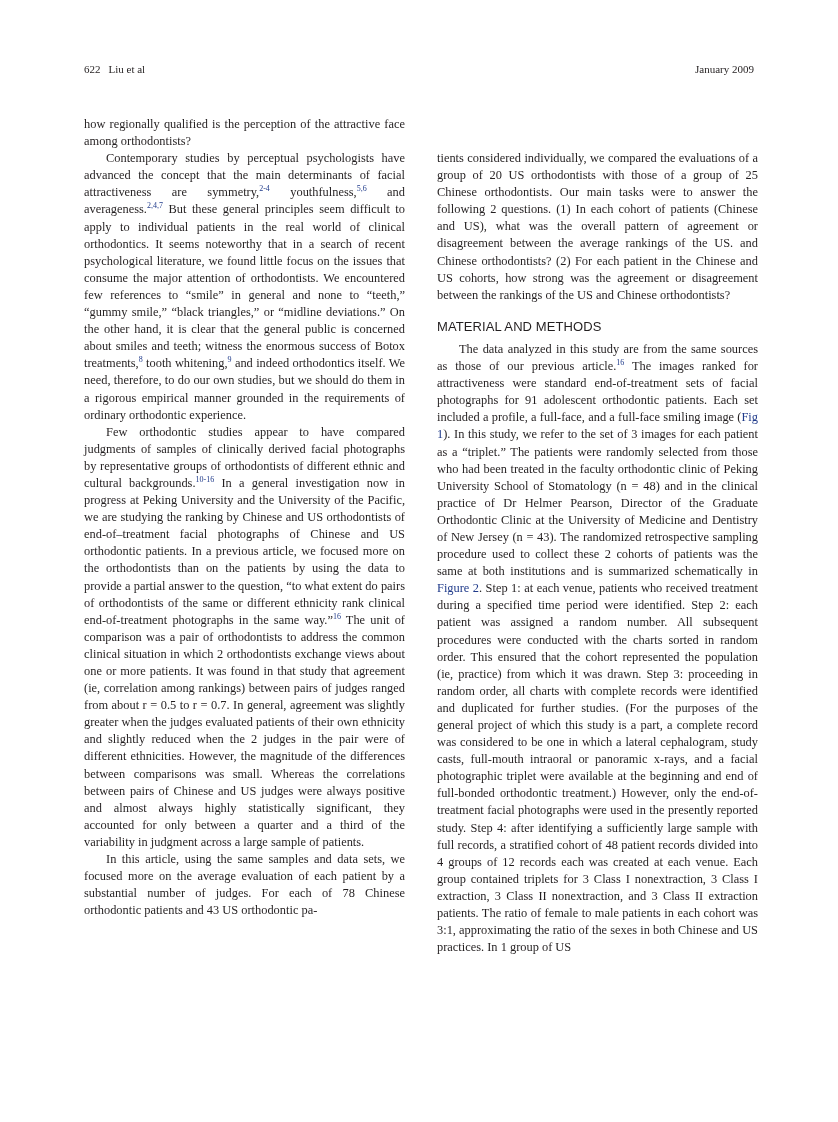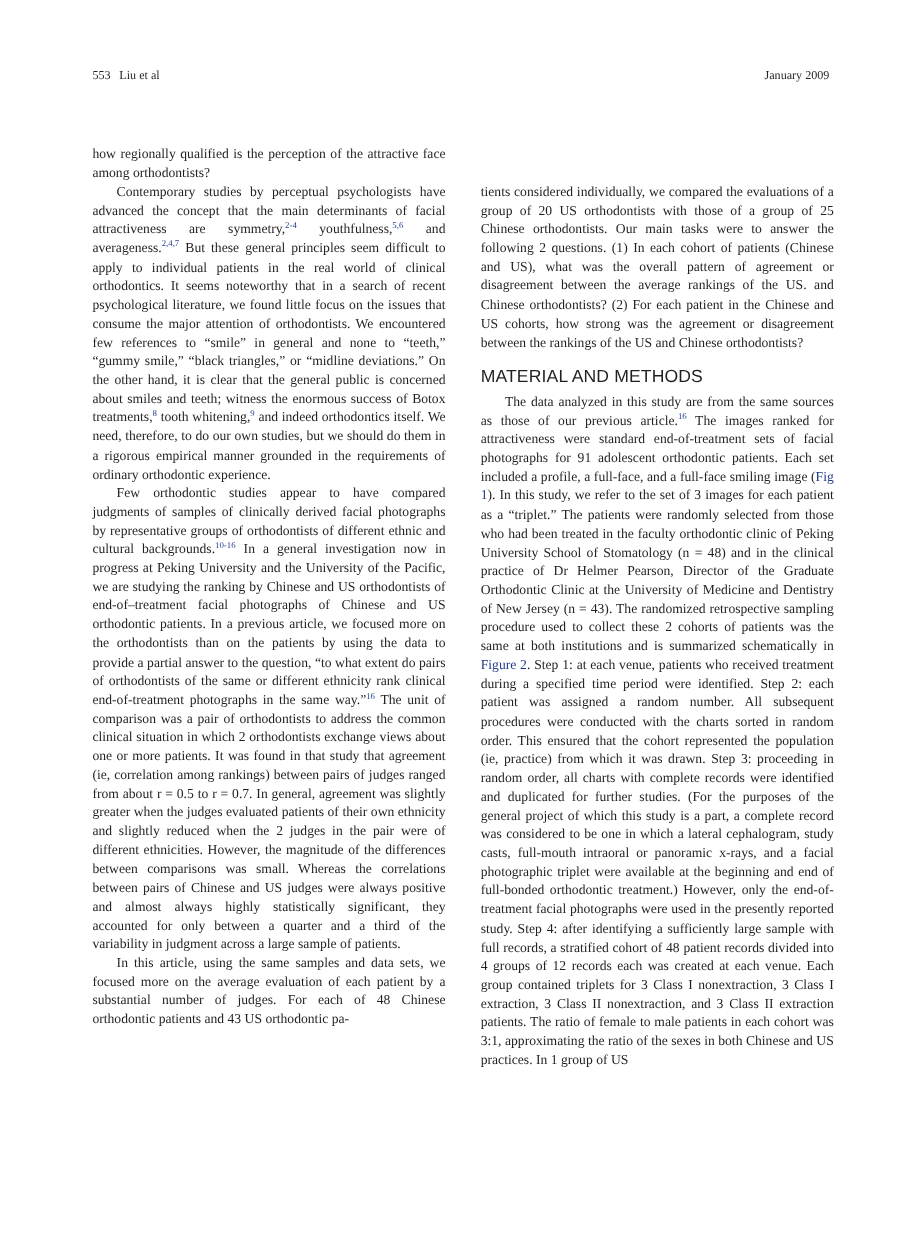--- a/index.html
+++ b/index.html
@@ -1,45 +1,45 @@
 <!DOCTYPE html>
 <html><head>
 <meta charset="utf-8">
 <style>
   html, body { margin: 0; padding: 0; background: #ffffff; }
   body { width: 838px; height: 1122px; position: relative; overflow: hidden; color: #231f20; }
   .running-head { position: absolute; top: 62px; left: 84px; right: 84px; font-family: "Liberation Serif", serif; font-size: 11px; line-height: 14px; }
   .rh-left { position: absolute; left: 0; top: 0; }
   .rh-left .pg { margin-right: 8px; }
   .rh-right { position: absolute; right: 0; top: 0; text-align: right; }
-  .col { position: absolute; top: 132px; width: 321px; font-family: "Liberation Serif", serif; font-size: 12.4px; line-height: 17.1px; text-align: justify; hyphens: none; }
+  .col { position: absolute; top: 116px; width: 321px; font-family: "Liberation Serif", serif; font-size: 12.4px; line-height: 17.1px; text-align: justify; hyphens: none; }
   .col-left { left: 84px; }
   .col-right { left: 437px; margin-top: 34px; }
   .col p { margin: 0; }
   .col p.indent { text-indent: 22px; }
   sup { font-size: 8px; line-height: 0; vertical-align: 5px; color: #1f3a8a; font-family: Liberation Serif, serif; }
   .ref { color: #1f3a8a; }
-  .section-head { font-family: "Liberation Sans", sans-serif; font-size: 16px; letter-spacing: 0.1px; margin: 14px 0 6px 0; color: #231f20; }
+  .section-head { font-family: "Liberation Sans", sans-serif; font-size: 13px; letter-spacing: 0.1px; margin: 14px 0 6px 0; color: #231f20; }
 </style>
 </head>
 <body>
 
 <div class="running-head">
   <div class="rh-left">
-    <span class="pg">553</span><span>Liu et al</span>
+    <span class="pg">622</span><span>Liu et al</span>
   </div>
   <div class="rh-right">
     <div>January 2009</div>
   </div>
 </div>
 
 <div class="col col-left">
   <p>how regionally qualified is the perception of the attractive face among orthodontists?</p>
   <p class="indent"><span>Contemporary studies by perceptual psychologists have advanced the concept that the main determinants of facial attractiveness are symmetry,</span><sup>2-4</sup><span> youthfulness,</span><sup>5,6</sup><span> and averageness.</span><sup>2,4,7</sup><span> But these general principles seem difficult to apply to individual patients in the real world of clinical orthodontics. It seems noteworthy that in a search of recent psychological literature, we found little focus on the issues that consume the major attention of orthodontists. We encountered few references to “smile” in general and none to “teeth,” “gummy smile,” “black triangles,” or “midline deviations.” On the other hand, it is clear that the general public is concerned about smiles and teeth; witness the enormous success of Botox treatments,</span><sup>8</sup><span> tooth whitening,</span><sup>9</sup><span> and indeed orthodontics itself. We need, therefore, to do our own studies, but we should do them in a rigorous empirical manner grounded in the requirements of ordinary orthodontic experience.</span></p>
   <p class="indent"><span>Few orthodontic studies appear to have compared judgments of samples of clinically derived facial photographs by representative groups of orthodontists of different ethnic and cultural backgrounds.</span><sup>10-16</sup><span> In a general investigation now in progress at Peking University and the University of the Pacific, we are studying the ranking by Chinese and US orthodontists of end-of–treatment facial photographs of Chinese and US orthodontic patients. In a previous article, we focused more on the orthodontists than on the patients by using the data to provide a partial answer to the question, “to what extent do pairs of orthodontists of the same or different ethnicity rank clinical end-of-treatment photographs in the same way.”</span><sup>16</sup><span> The unit of comparison was a pair of orthodontists to address the common clinical situation in which 2 orthodontists exchange views about one or more patients. It was found in that study that agreement (ie, correlation among rankings) between pairs of judges ranged from about r = 0.5 to r = 0.7. In general, agreement was slightly greater when the judges evaluated patients of their own ethnicity and slightly reduced when the 2 judges in the pair were of different ethnicities. However, the magnitude of the differences between comparisons was small. Whereas the correlations between pairs of Chinese and US judges were always positive and almost always highly statistically significant, they accounted for only between a quarter and a third of the variability in judgment across a large sample of patients.</span></p>
-  <p class="indent">In this article, using the same samples and data sets, we focused more on the average evaluation of each patient by a substantial number of judges. For each of 48 Chinese orthodontic patients and 43 US orthodontic pa-</p>
+  <p class="indent">In this article, using the same samples and data sets, we focused more on the average evaluation of each patient by a substantial number of judges. For each of 78 Chinese orthodontic patients and 43 US orthodontic pa-</p>
 </div>
 
 <div class="col col-right">
   <p>tients considered individually, we compared the evaluations of a group of 20 US orthodontists with those of a group of 25 Chinese orthodontists. Our main tasks were to answer the following 2 questions. (1) In each cohort of patients (Chinese and US), what was the overall pattern of agreement or disagreement between the average rankings of the US. and Chinese orthodontists? (2) For each patient in the Chinese and US cohorts, how strong was the agreement or disagreement between the rankings of the US and Chinese orthodontists?</p>
   <div class="section-head">MATERIAL AND METHODS</div>
   <p class="indent"><span>The data analyzed in this study are from the same sources as those of our previous article.</span><sup>16</sup><span> The images ranked for attractiveness were standard end-of-treatment sets of facial photographs for 91 adolescent orthodontic patients. Each set included a profile, a full-face, and a full-face smiling image (</span><span class="ref">Fig 1</span><span>). In this study, we refer to the set of 3 images for each patient as a “triplet.” The patients were randomly selected from those who had been treated in the faculty orthodontic clinic of Peking University School of Stomatology (n = 48) and in the clinical practice of Dr Helmer Pearson, Director of the Graduate Orthodontic Clinic at the University of Medicine and Dentistry of New Jersey (n = 43). The randomized retrospective sampling procedure used to collect these 2 cohorts of patients was the same at both institutions and is summarized schematically in </span><span class="ref">Figure 2</span><span>. Step 1: at each venue, patients who received treatment during a specified time period were identified. Step 2: each patient was assigned a random number. All subsequent procedures were conducted with the charts sorted in random order. This ensured that the cohort represented the population (ie, practice) from which it was drawn. Step 3: proceeding in random order, all charts with complete records were identified and duplicated for further studies. (For the purposes of the general project of which this study is a part, a complete record was considered to be one in which a lateral cephalogram, study casts, full-mouth intraoral or panoramic x-rays, and a facial photographic triplet were available at the beginning and end of full-bonded orthodontic treatment.) However, only the end-of-treatment facial photographs were used in the presently reported study. Step 4: after identifying a sufficiently large sample with full records, a stratified cohort of 48 patient records divided into 4 groups of 12 records each was created at each venue. Each group contained triplets for 3 Class I nonextraction, 3 Class I extraction, 3 Class II nonextraction, and 3 Class II extraction patients. The ratio of female to male patients in each cohort was 3:1, approximating the ratio of the sexes in both Chinese and US practices. In 1 group of US</span></p>
 </div>
 
 </body></html>

